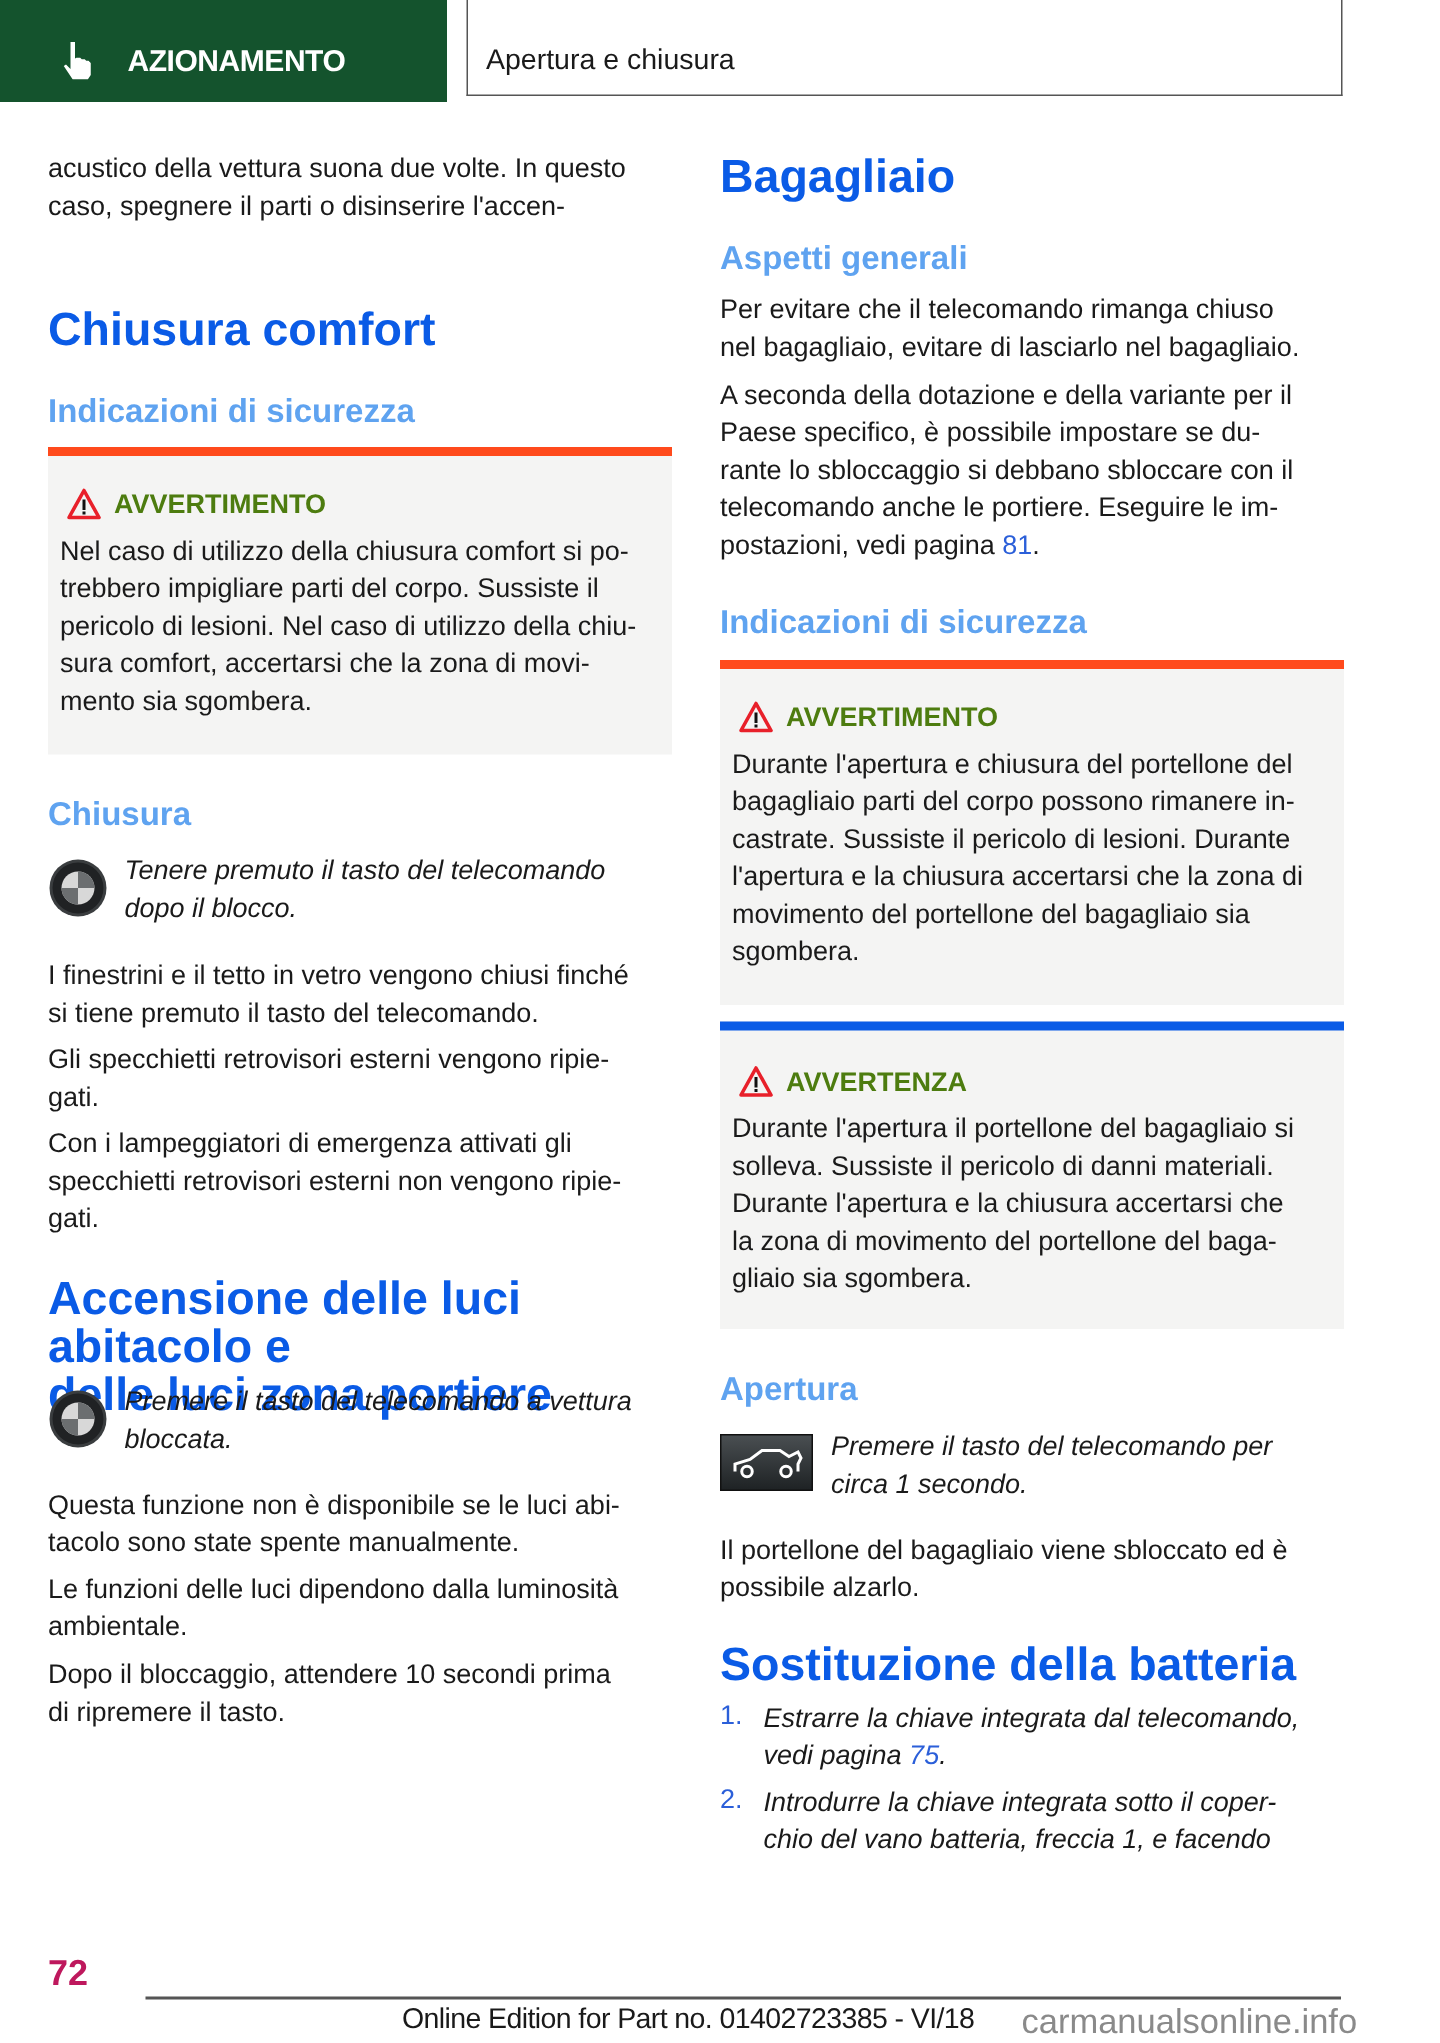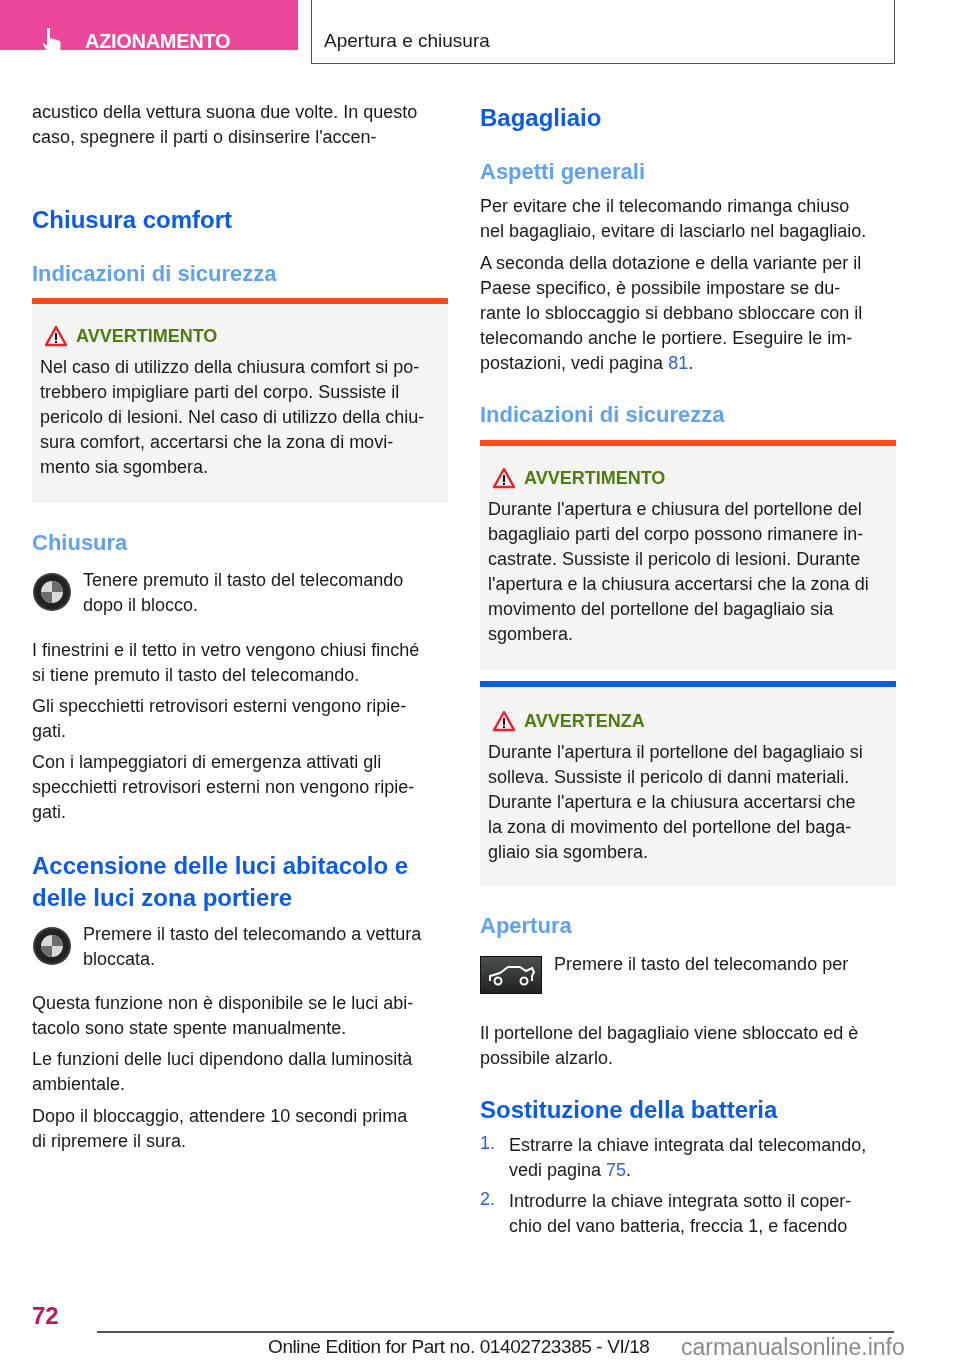--- a/index.html
+++ b/index.html
@@ -3,53 +3,53 @@
 <meta charset="utf-8">
 <style>
   html, body { margin:0; padding:0; }
   body {
     width:960px; height:1362px; position:relative; overflow:hidden;
     background:#ffffff; color:#1a1a1a;
     font-family:"Liberation Sans", sans-serif;
   }
   
   .hdr-left {
-    position:absolute; left:0; top:0; width:298px; height:50px;
-    background:#ec4899; color:#fff; display:flex; align-items:flex-end;
+    position:absolute; left:0; top:0; width:298px; height:68px;
+    background:#14532d; color:#fff; display:flex; align-items:flex-end;
   }
   .hdr-left .hand { position:absolute; left:40px; top:27px; width:22px; height:26px; }
   .hdr-left .sec {
     position:absolute; left:85px; top:30px; font-weight:bold; font-size:20px;
     letter-spacing:-0.3px; color:#fff;
   }
   .hdr-right {
     position:absolute; left:311px; top:-2px; width:584px; height:66px;
     border:1px solid #555; border-top:none; box-sizing:border-box; background:#fff;
   }
   .hdr-right .chap {
     position:absolute; left:12px; top:32px; font-size:19px; color:#1a1a1a;
   }
   .p { position:absolute; font-size:18px; line-height:25px; width:416px; color:#1a1a1a; }
-  .h1 { position:absolute; font-size:24px; font-weight:bold; color:#0a5be6; line-height:32px; width:420px; }
+  .h1 { position:absolute; font-size:31px; font-weight:bold; color:#0a5be6; line-height:32px; width:420px; }
   .h2 { position:absolute; font-size:22px; font-weight:bold; color:#5fa3f0; line-height:28px; }
   .link { color:#2b5fd9; }
   
   .warn {
     position:absolute; width:416px; background:#f4f4f3; box-sizing:border-box;
   }
   .warn .bar { height:6px; width:100%; }
   .warn .title {
     position:absolute; left:44px; font-size:18px; font-weight:bold; color:#4d7c0f;
   }
   .warn .tri { position:absolute; left:12px; width:24px; height:22px; }
   .warn .body { position:absolute; left:8px; width:406px; font-size:18px; line-height:25px; color:#1a1a1a; }
   
   .bmw { position:absolute; width:40px; height:40px; }
   .trunk { position:absolute; width:62px; height:38px; }
-  .icontext { position:absolute; font-size:18px; line-height:25px; color:#1a1a1a; }
+  .icontext { position:absolute; font-size:18px; line-height:25px; color:#1a1a1a;font-style:italic; }
   
   .num { position:absolute; font-size:18px; color:#2b5fd9; }
   
   .pagenum { position:absolute; left:32px; top:1302px; font-size:24px; font-weight:bold; color:#be185d; }
   .footline { position:absolute; left:97px; top:1331px; width:797px; height:2px; background:#555; }
   .foottext { position:absolute; left:268px; top:1336px; font-size:19px; color:#1a1a1a; letter-spacing:-0.4px; }
   .watermark { position:absolute; left:681px; top:1334px; font-size:23px; color:#8a8a8a; }
 </style>
 </head>
 <body>
@@ -136,21 +136,21 @@
   <div class="p" style="left:32px; top:991px;">
     <div>Questa funzione non è disponibile se le luci abi-</div>
     <div>tacolo sono state spente manualmente.</div>
   </div>
   <div class="p" style="left:32px; top:1047px;">
     <div>Le funzioni delle luci dipendono dalla luminosità</div>
     <div>ambientale.</div>
   </div>
   <div class="p" style="left:32px; top:1104px;">
     <div>Dopo il bloccaggio, attendere 10 secondi prima</div>
-    <div>di ripremere il sura.</div>
+    <div>di ripremere il tasto.</div>
   </div>
 </div>
 
 <div>
   <div class="h1" style="left:480px; top:102px;">Bagagliaio</div>
   <div class="h2" style="left:480px; top:158px;">Aspetti generali</div>
 
   <div class="p" style="left:480px; top:194px;">
     <div>Per evitare che il telecomando rimanga chiuso</div>
     <div>nel bagagliaio, evitare di lasciarlo nel bagagliaio.</div>
@@ -208,20 +208,21 @@
           <stop offset="1" stop-color="#1e2224"></stop>
         </linearGradient>
       </defs>
     <rect x="0.5" y="0.5" width="61" height="37" fill="url(#tg)" stroke="#111"></rect>
     <path d="M10 25 L10 20 L20 17 L28 11 L40 11 L46 15 L52 12 L54 16 L52 20 L52 25" fill="none" stroke="#fff" stroke-width="2"></path>
     <circle cx="18" cy="25" r="3.5" fill="none" stroke="#fff" stroke-width="2"></circle>
     <circle cx="44" cy="25" r="3.5" fill="none" stroke="#fff" stroke-width="2"></circle>
   </svg>
   <div class="icontext" style="left:554px; top:952px;">
     <div>Premere il tasto del telecomando per</div>
+    <div>circa 1 secondo.</div>
   </div>
 
   <div class="p" style="left:480px; top:1021px;">
     <div>Il portellone del bagagliaio viene sbloccato ed è</div>
     <div>possibile alzarlo.</div>
   </div>
 
   <div class="h1" style="left:480px; top:1094px;">Sostituzione della batteria</div>
 
   <div>

